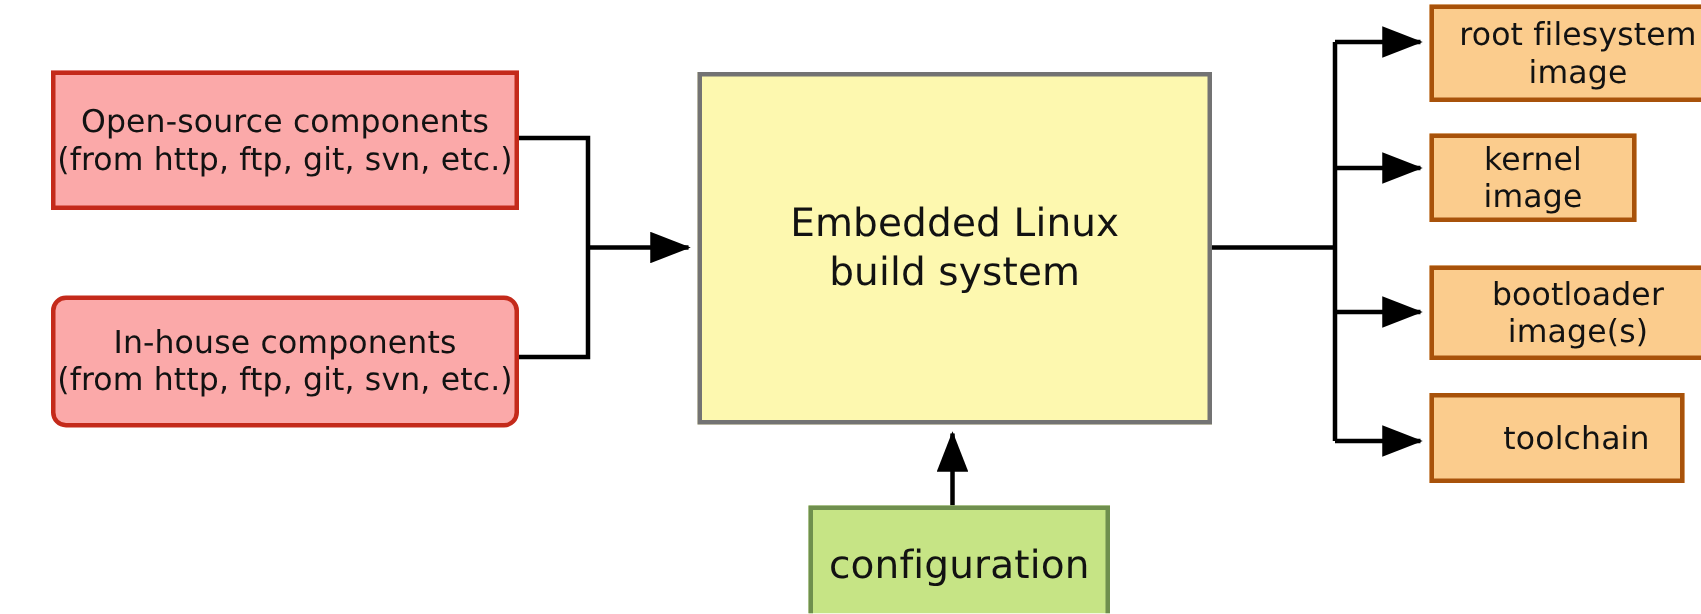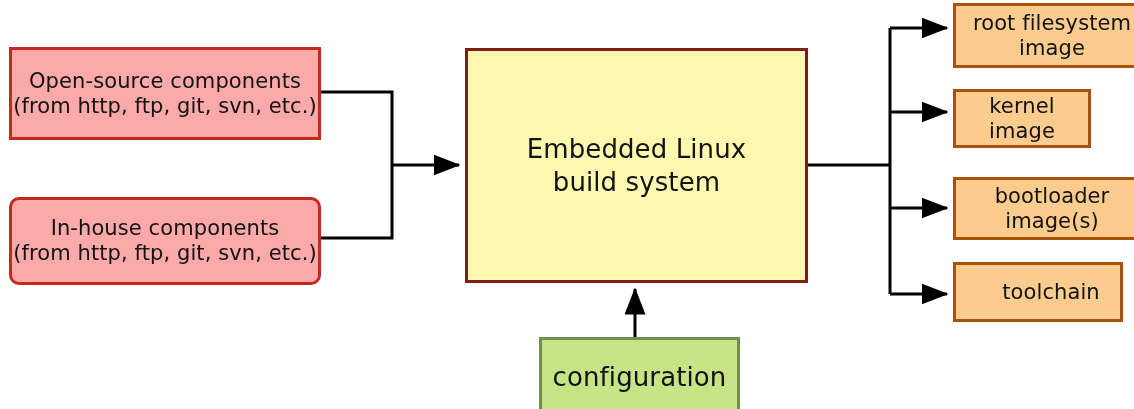--- a/index.html
+++ b/index.html
@@ -29,28 +29,29 @@
     line-height: 1.17;
     white-space: pre-line;
     letter-spacing: 0.1px;
   }
 
   
   .node-input {
     background: #FBA9A9;
     border: 3px solid #C42A1B;
     font-size: 21px;
+    margin-left: 25px;
   }
   #node-open-source { left: 9px;  top: 47px;  width: 312px; height: 93px; }
   #node-in-house    { left: 9px;  top: 197px; width: 312px; height: 88px; border-radius: 10px; }
 
   
   .node-core {
     background: #FDF8AF;
-    border: 3px solid #7f1d1d;
+    border: 3px solid #737373;
     font-size: 26px;
     line-height: 1.25;
   }
   #node-build-system { left: 465px; top: 48px; width: 343px; height: 235px; }
 
   
   .node-config {
     background: #C6E485;
     border: 3px solid #6F8F4E;
     font-size: 26px;

